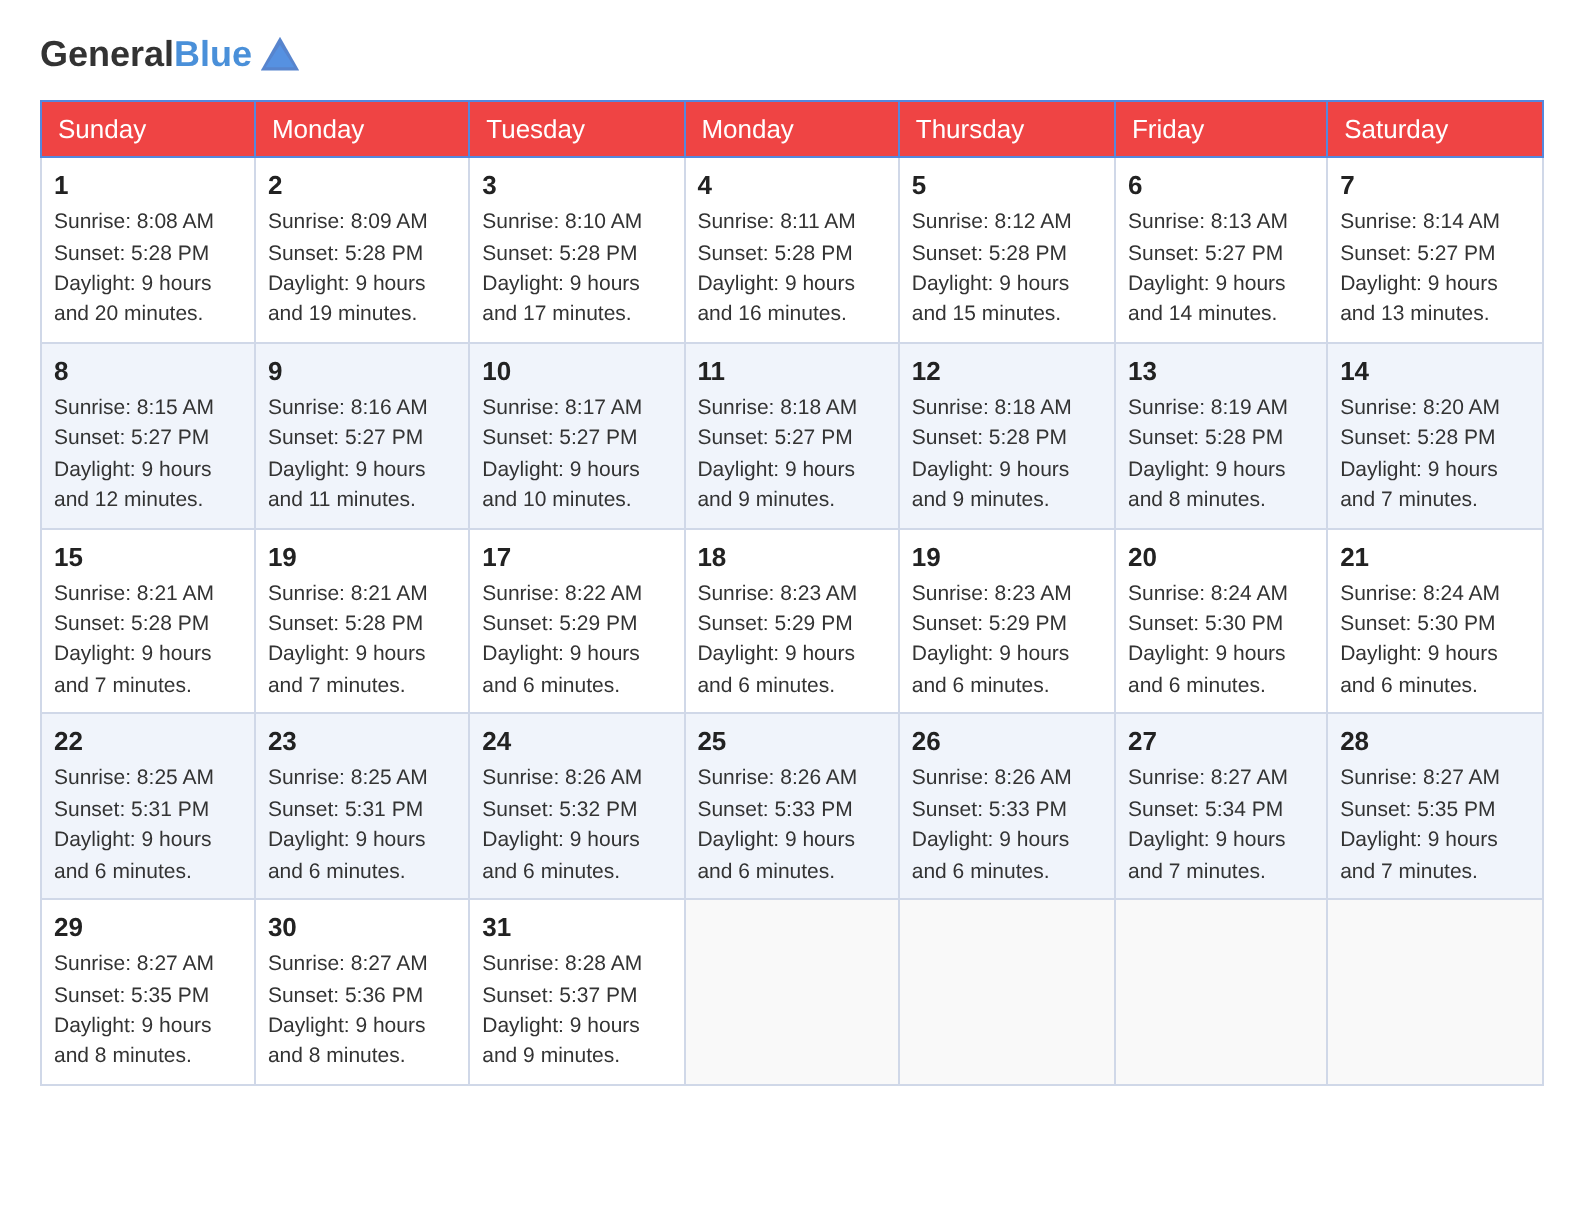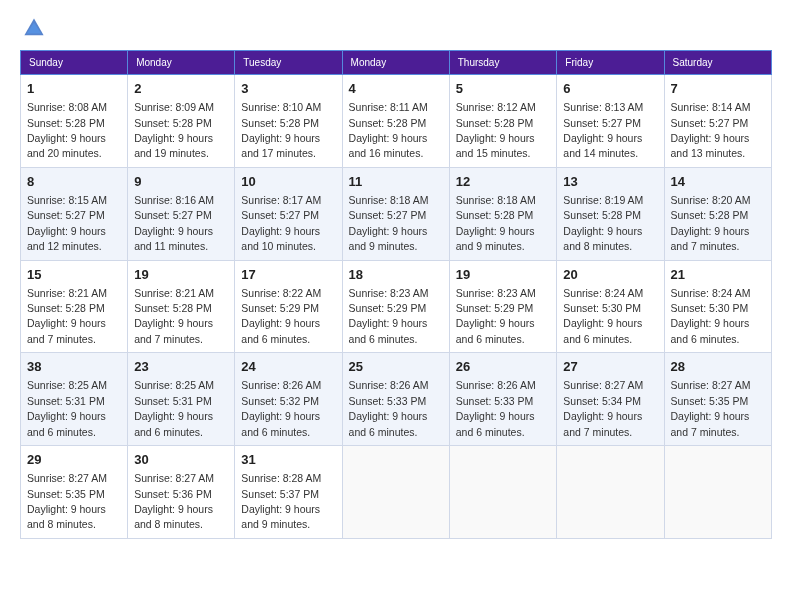--- a/index.html
+++ b/index.html
@@ -51,25 +51,25 @@
     .location {
       font-size: 16px;
       color: #555;
     }
     .calendar {
       width: 100%;
       border-collapse: collapse;
       font-size: 11px;
     }
     .calendar th {
-      background-color: #4c1d95;
+      background-color: #ef4444;
       color: #fff;
       text-align: left;
       padding: 6px 8px;
-      font-size: 10px;
+      font-size: 13px;
       font-weight: normal;
       border: 1px solid #5588dd;
     }
     .calendar td {
       vertical-align: top;
       padding: 5px 6px;
       border: 1px solid #d0d8e8;
       background: #fff;
       width: 113px;
       height: 80px;
@@ -100,20 +100,21 @@
     }
   </style>
 </head>
 <body>
 
 <div class="container">
   <div class="header">
     <div class="logo">
       <div>
         <div style="display:flex;align-items:center;">
+          <span class="logo-text">General<span>Blue</span></span>
           <svg class="logo-icon" viewBox="0 0 30 30" xmlns="http://www.w3.org/2000/svg">
             <polygon points="15,3 27,24 3,24" fill="#3a6fc4" opacity="0.85"></polygon>
             <polygon points="15,8 24,22 6,22" fill="#5599ee" opacity="0.6"></polygon>
           </svg>
         </div>
       </div>
     </div>
     <div class="title-block">
       <div class="month-title"></div>
       <div class="location"></div>
@@ -196,21 +197,21 @@
 Sunset: 5:29 PM
 Daylight: 9 hours and 6 minutes.</span></td>
           <td><span class="day-number">20</span><span class="day-info" style="white-space: pre-line;">Sunrise: 8:24 AM
 Sunset: 5:30 PM
 Daylight: 9 hours and 6 minutes.</span></td>
           <td><span class="day-number">21</span><span class="day-info" style="white-space: pre-line;">Sunrise: 8:24 AM
 Sunset: 5:30 PM
 Daylight: 9 hours and 6 minutes.</span></td>
         </tr>
         <tr>
-          <td><span class="day-number">38</span><span class="day-info" style="white-space: pre-line;">Sunrise: 8:25 AM
+          <td><span class="day-number">22</span><span class="day-info" style="white-space: pre-line;">Sunrise: 8:25 AM
 Sunset: 5:31 PM
 Daylight: 9 hours and 6 minutes.</span></td>
           <td><span class="day-number">23</span><span class="day-info" style="white-space: pre-line;">Sunrise: 8:25 AM
 Sunset: 5:31 PM
 Daylight: 9 hours and 6 minutes.</span></td>
           <td><span class="day-number">24</span><span class="day-info" style="white-space: pre-line;">Sunrise: 8:26 AM
 Sunset: 5:32 PM
 Daylight: 9 hours and 6 minutes.</span></td>
           <td><span class="day-number">25</span><span class="day-info" style="white-space: pre-line;">Sunrise: 8:26 AM
 Sunset: 5:33 PM

